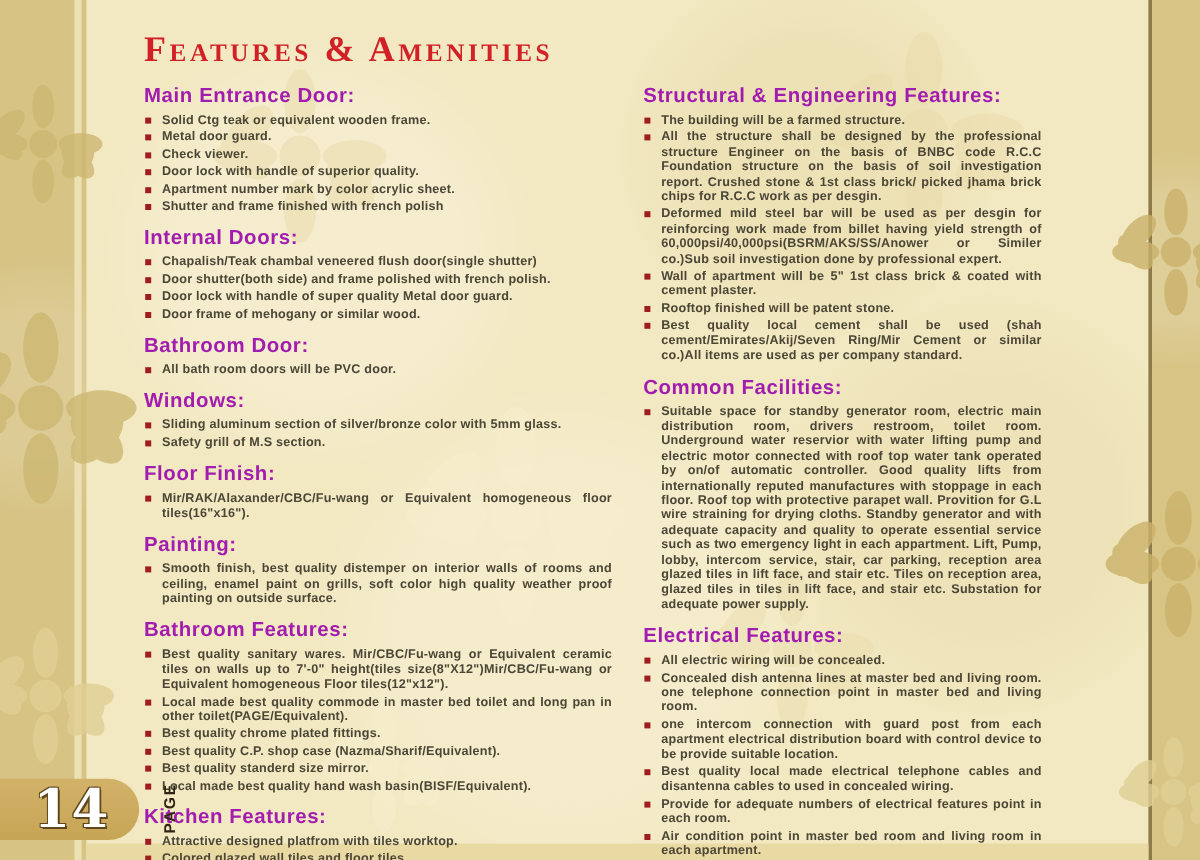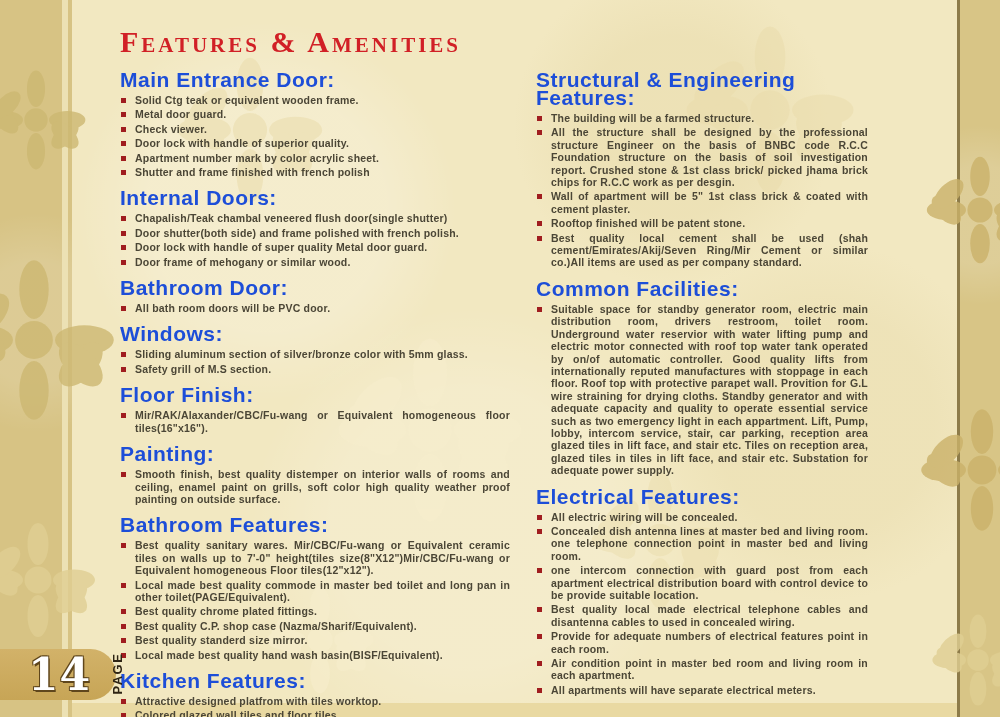--- a/index.html
+++ b/index.html
@@ -42,21 +42,21 @@
     position:absolute;left:72px;bottom:0;width:885px;height:14px;
     background:#e9d9a2;
   }
   
   .ornaments{position:absolute;left:0;top:0;width:1000px;height:717px;pointer-events:none;}
   
   .page-badge{
     position:absolute;left:0;top:649px;width:116px;height:51px;
     background:linear-gradient(180deg,#d2b269,#c7a556);
     border-radius:0 26px 26px 0;
-    z-index:5;display:flex;align-items:center;
+    z-index:5;display:flex;align-items:center;gap:24px;
   }
   .page-number{
     font-family:"DejaVu Serif","Liberation Serif",serif;
     font-size:44px;line-height:48px;font-weight:bold;color:#ffffff;
     margin-left:28px;letter-spacing:1px;
     text-shadow:1.5px 1.5px 0 #5f461c,-1px -1px 0 #5f461c,1px -1px 0 #5f461c,-1px 1px 0 #5f461c;
   }
   .page-label{
     font-size:13px;letter-spacing:1.5px;color:#2e2414;font-weight:bold;
     transform:rotate(-90deg);transform-origin:center;
@@ -70,22 +70,22 @@
   .page-title{
     font-family:"Liberation Serif",serif;font-variant:small-caps;
     font-weight:bold;font-size:30px;line-height:32px;letter-spacing:3px;
     color:#d12026;margin:0 0 13px 0;
   }
   .columns{display:flex;gap:26px;}
   .col{color:#4b4636;font-size:10.5px;line-height:12.4px;letter-spacing:0.2px;}
   .col-left{width:390px;flex:none;}
   .col-right{flex:1;min-width:0;}
   .section-heading{
-    font-size:21px;line-height:18px;font-weight:bold;letter-spacing:0.5px;
-    color:#1d4ed8;margin:11px 0 5px 0;
+    font-size:17px;line-height:18px;font-weight:bold;letter-spacing:0.5px;
+    color:#a21caf;margin:11px 0 5px 0;
   }
   .col > .section-heading:first-child{margin-top:0;}
   .item{display:flex;margin:0 0 2px 0;}
   .bullet{
     flex:none;width:5px;height:5px;background:#a01d1f;
     margin:4px 9px 0 1px;
   }
   .item-text{flex:1;text-align:justify;font-weight:bold;}
 </style>
 </head>
@@ -258,20 +258,24 @@
           <div class="item">
             <span class="bullet"></span>
             <span class="item-text">The building will be a farmed structure.</span>
           </div>
           <div class="item">
             <span class="bullet"></span>
             <span class="item-text">All the structure shall be designed by the professional structure Engineer on the basis of BNBC code R.C.C Foundation structure on the basis of soil investigation report. Crushed stone &amp; 1st class brick/ picked jhama brick chips for R.C.C work as per desgin.</span>
           </div>
           <div class="item">
             <span class="bullet"></span>
+            <span class="item-text">Deformed mild steel bar will be used as per desgin for reinforcing work made from billet having yield strength of 60,000psi/40,000psi(BSRM/AKS/SS/Anower or Similer co.)Sub soil investigation done by professional expert.</span>
+          </div>
+          <div class="item">
+            <span class="bullet"></span>
             <span class="item-text">Wall of apartment will be 5" 1st class brick &amp; coated with cement plaster.</span>
           </div>
           <div class="item">
             <span class="bullet"></span>
             <span class="item-text">Rooftop finished will be patent stone.</span>
           </div>
           <div class="item">
             <span class="bullet"></span>
             <span class="item-text">Best quality local cement shall be used (shah cement/Emirates/Akij/Seven Ring/Mir Cement or similar co.)All items are used as per company standard.</span>
           </div>

